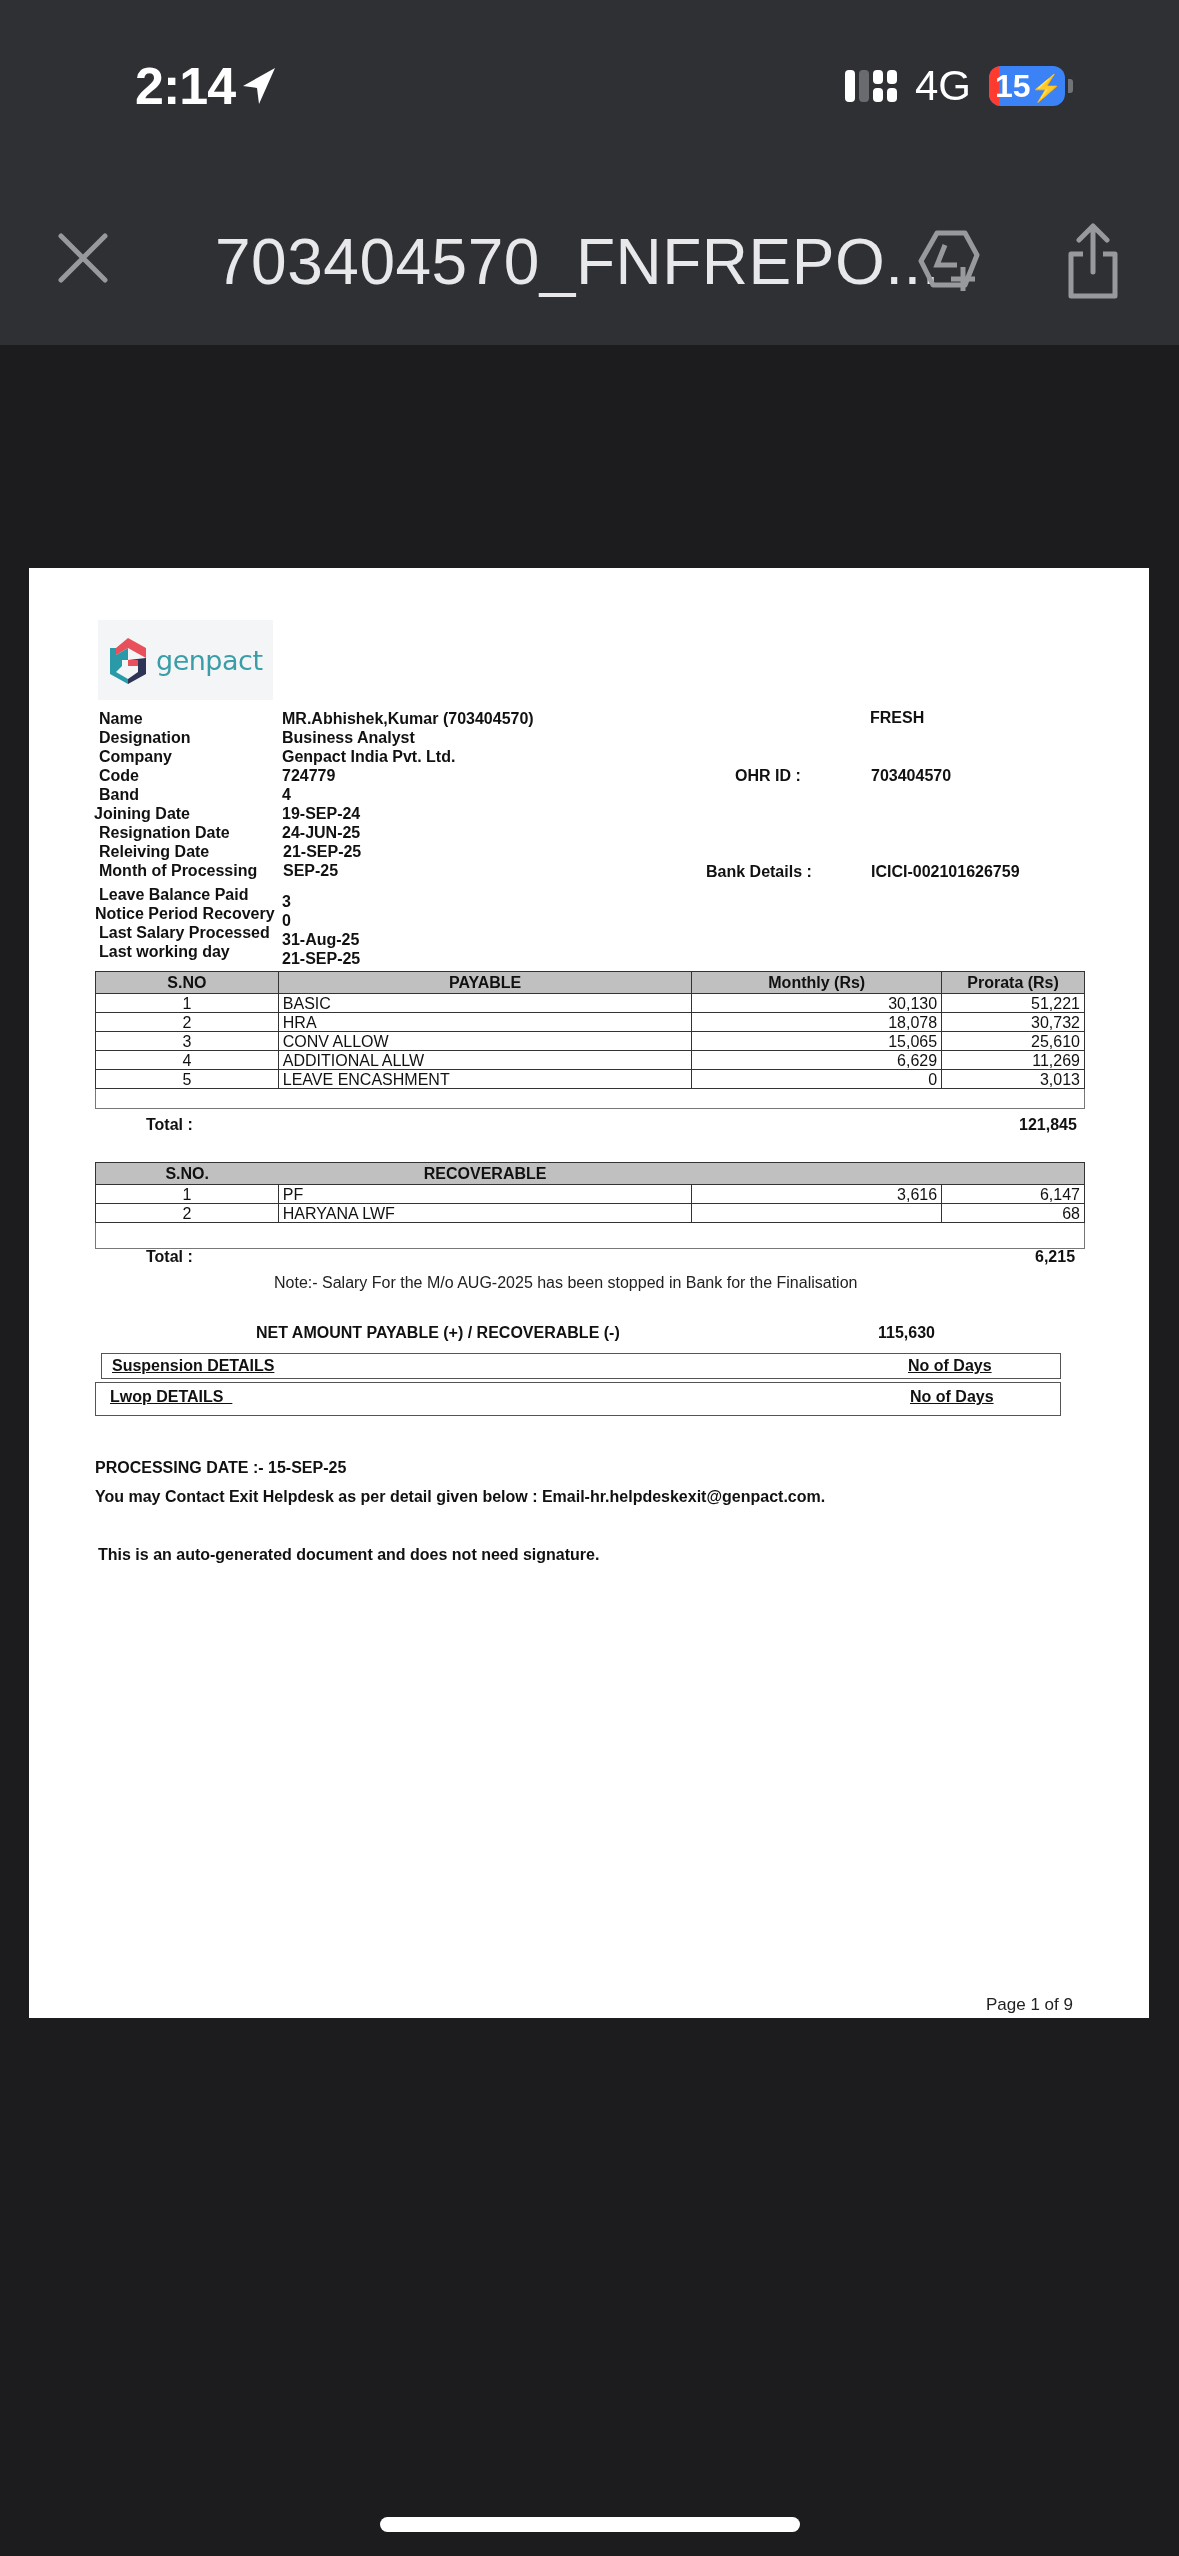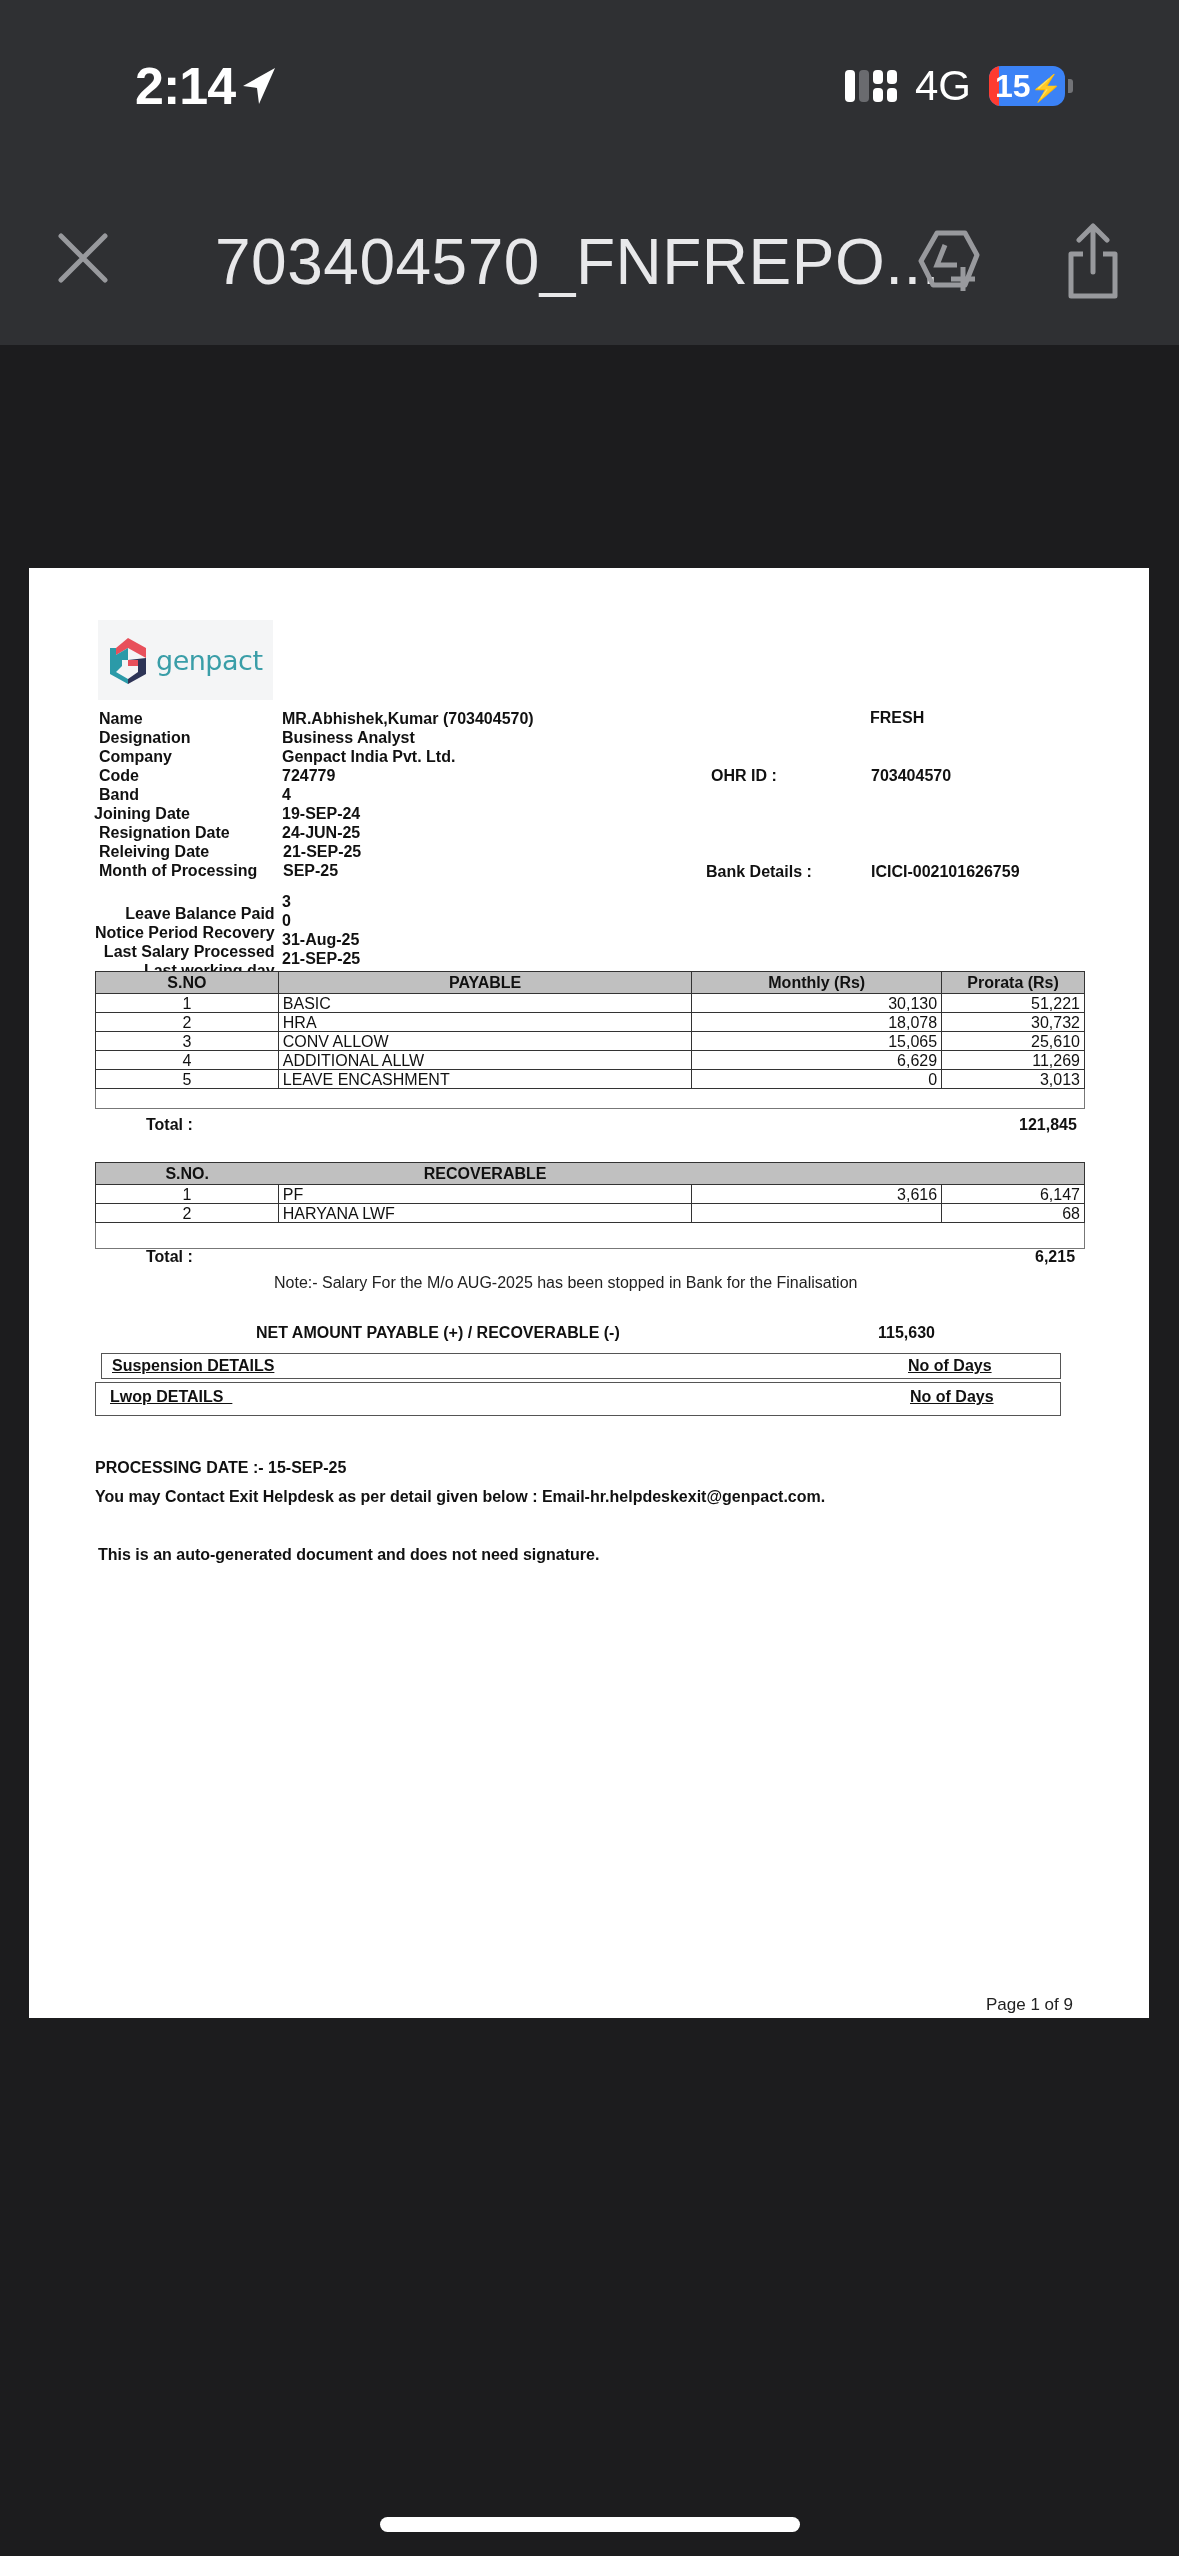--- a/index.html
+++ b/index.html
@@ -121,26 +121,26 @@
     <div>Genpact India Pvt. Ltd.</div>
     <div>724779</div>
     <div>4</div>
     <div>19-SEP-24</div>
     <div>24-JUN-25</div>
     <div style="margin-left:1px">21-SEP-25</div>
     <div style="margin-left:1px">SEP-25</div>
   </div>
 
   <div class="abs b f16" style="left:841px; top:141px;">FRESH</div>
-  <div class="abs b f16" style="left:682px; top:199px;">OHR ID :</div>
+  <div class="abs b f16" style="left:706px; top:199px;">OHR ID :</div>
   <div class="abs b f16" style="left:842px; top:199px;">703404570</div>
   <div class="abs b f16" style="left:677px; top:295px;">Bank Details :</div>
   <div class="abs b f16" style="left:842px; top:295px;">ICICI-002101626759</div>
 
-  <div class="abs b f16" style="left:66px; top:336px; line-height:19px;text-align:right;">
+  <div class="abs b f16" style="left:66px; top:317px; line-height:19px;">
     <div style="padding-left:4px">Leave Balance Paid</div>
     <div>Notice Period Recovery</div>
     <div style="padding-left:4px">Last Salary Processed</div>
     <div style="padding-left:4px">Last working day</div>
   </div>
   <div class="abs b f16" style="left:253px; top:324px; line-height:19px;">
     <div>3</div>
     <div>0</div>
     <div>31-Aug-25</div>
     <div>21-SEP-25</div>

